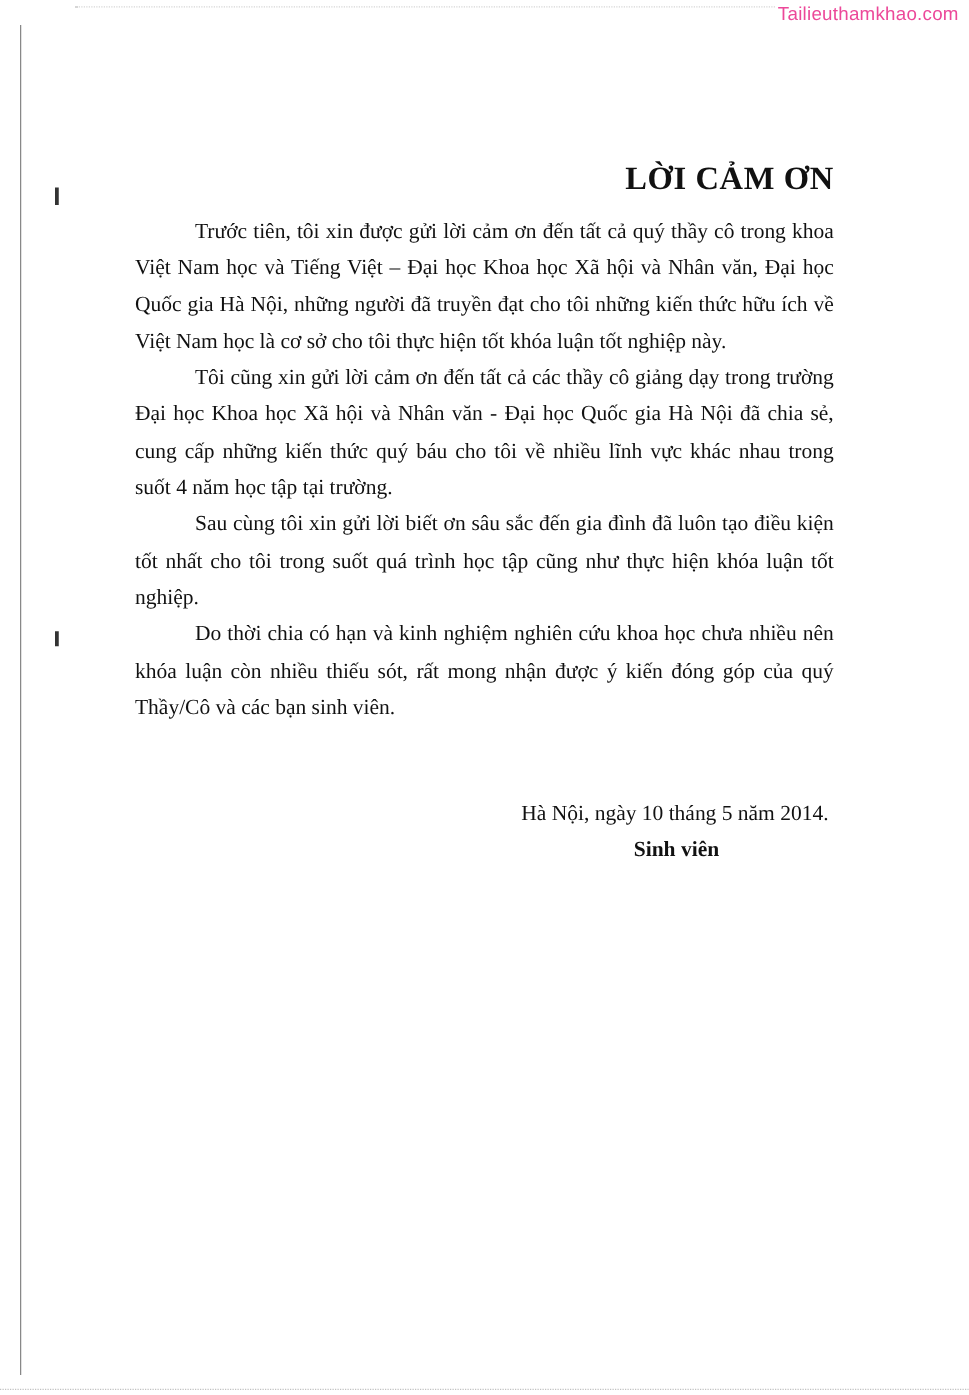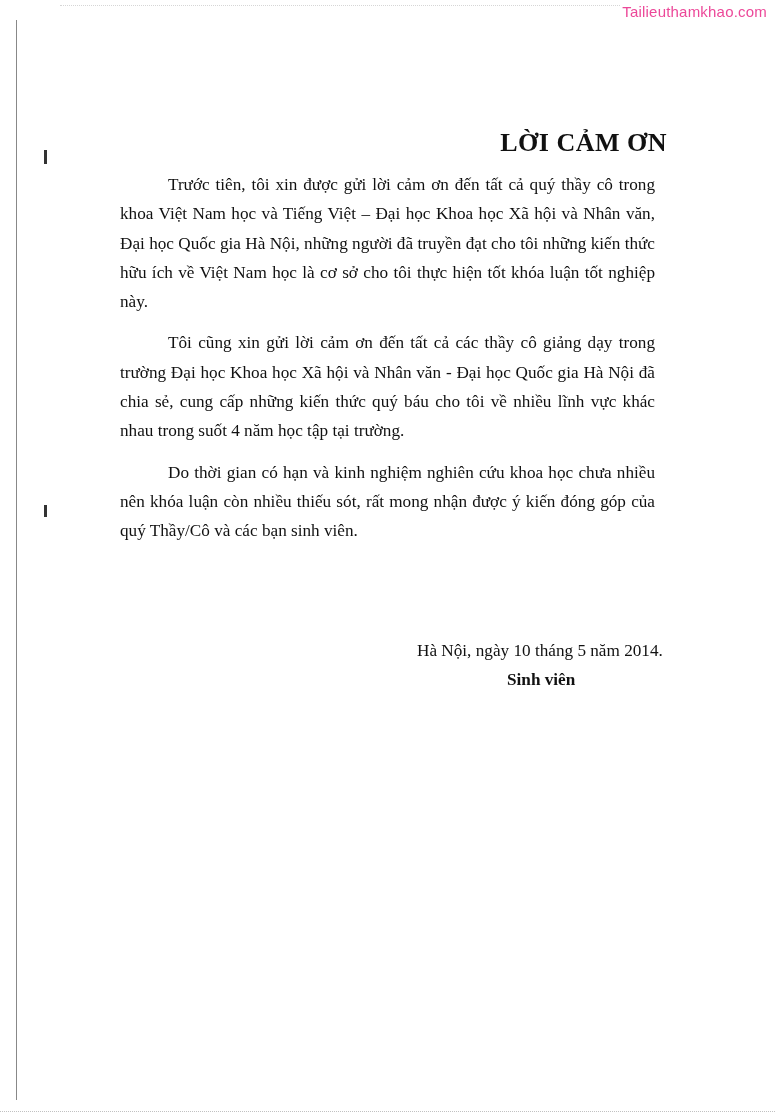--- a/index.html
+++ b/index.html
@@ -4,38 +4,39 @@
 <style>
   html, body { margin: 0; padding: 0; background: #ffffff; }
   body { width: 775px; height: 1116px; position: relative; overflow: hidden; font-family: "Liberation Serif", "DejaVu Serif", serif; color: #111; }
   .watermark { position: absolute; top: 3px; right: 8px; font-family: "Liberation Sans", "DejaVu Sans", sans-serif; font-size: 15px; color: #ec4899; letter-spacing: 0.2px; }
   .scan-top { position: absolute; top: 5px; left: 60px; width: 560px; height: 10px; border-top: 1px dotted #bbb; opacity: 0.6; }
   .scan-bottom { position: absolute; bottom: 4px; left: 0; width: 775px; height: 8px; border-bottom: 1px dotted #999; opacity: 0.6; }
   .left-rule { position: absolute; left: 16px; top: 20px; width: 1px; height: 1080px; background: #555; opacity: 0.7; }
   .left-marks { position: absolute; left: 44px; width: 3px; background: #333; }
   .page { position: absolute; left: 108px; top: 128px; width: 559px; }
   .title { text-align: right; font-weight: bold; font-size: 26px; margin: 0 0 12px 0; padding-left: 50px; letter-spacing: 0.5px; line-height: 30px; font-family: Liberation Serif, serif; }
-  p.para { margin: 12px; font-size: 17.2px; line-height: 29.3px; text-align: justify; text-indent: 48px; }
+  p.para { margin: 0; font-size: 17.2px; line-height: 29.3px; text-align: justify; text-indent: 48px; }
   .sign { position: absolute; top: 636px; left: 417px; font-size: 17.2px; line-height: 29px; }
   .sign .role { padding-left: 90px; font-weight: bold; }
 </style>
 </head>
 <body>
 
 <div class="scan-top"></div>
 <div class="watermark">Tailieuthamkhao.com</div>
 <div class="left-rule"></div>
 <div class="left-marks" style="top:150px;height:14px;"></div>
 <div class="left-marks" style="top:505px;height:12px;"></div>
 
 <div class="page">
   <h1 class="title">LỜI CẢM ƠN</h1>
   <p class="para">Trước tiên, tôi xin được gửi lời cảm ơn đến tất cả quý thầy cô trong khoa Việt Nam học và Tiếng Việt – Đại học Khoa học Xã hội và Nhân văn, Đại học Quốc gia Hà Nội, những người đã truyền đạt cho tôi những kiến thức hữu ích về Việt Nam học là cơ sở cho tôi thực hiện tốt khóa luận tốt nghiệp này.</p>
   <p class="para">Tôi cũng xin gửi lời cảm ơn đến tất cả các thầy cô giảng dạy trong trường Đại học Khoa học Xã hội và Nhân văn - Đại học Quốc gia Hà Nội đã chia sẻ, cung cấp những kiến thức quý báu cho tôi về nhiều lĩnh vực khác nhau trong suốt 4 năm học tập tại trường.</p>
-  <p class="para">Do thời gian có hạn và kinh nghiệm nghiên cứu khoa học chưa nhiều nên khóa luận còn nhiều thiếu sót, rất mong nhận được ý kiến đóng góp của quý Thầy/Cô và các bạn sinh viên.</p>
+  <p class="para">Sau cùng tôi xin gửi lời biết ơn sâu sắc đến gia đình đã luôn tạo điều kiện tốt nhất cho tôi trong suốt quá trình học tập cũng như thực hiện khóa luận tốt nghiệp.</p>
+  <p class="para">Do thời chia có hạn và kinh nghiệm nghiên cứu khoa học chưa nhiều nên khóa luận còn nhiều thiếu sót, rất mong nhận được ý kiến đóng góp của quý Thầy/Cô và các bạn sinh viên.</p>
 </div>
 
 <div class="sign">
   <div>Hà Nội, ngày 10 tháng 5 năm 2014.</div>
   <div class="role">Sinh viên</div>
 </div>
 
 <div class="scan-bottom"></div>
 
 </body></html>

